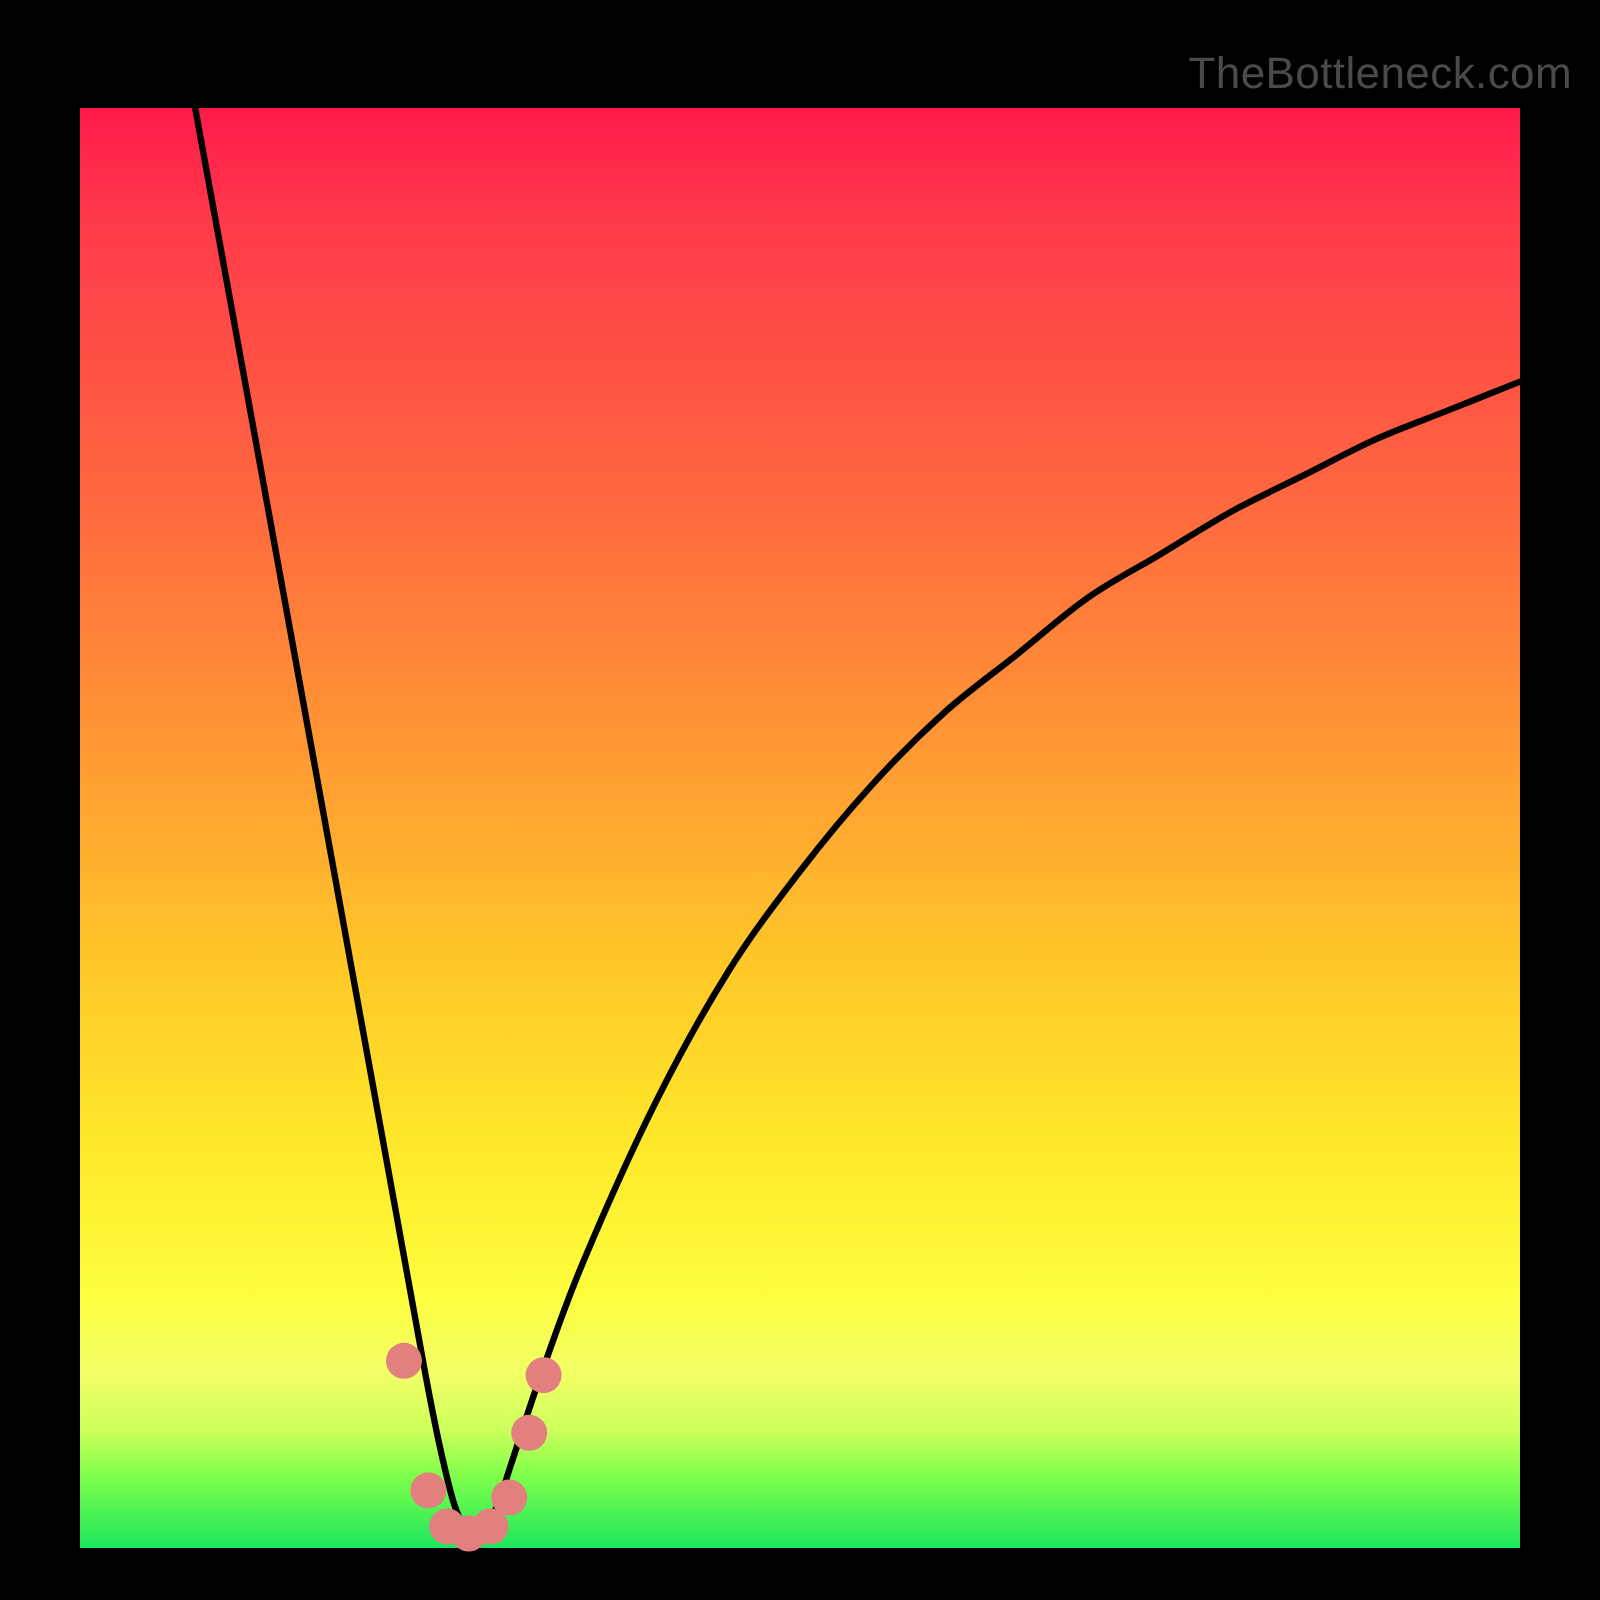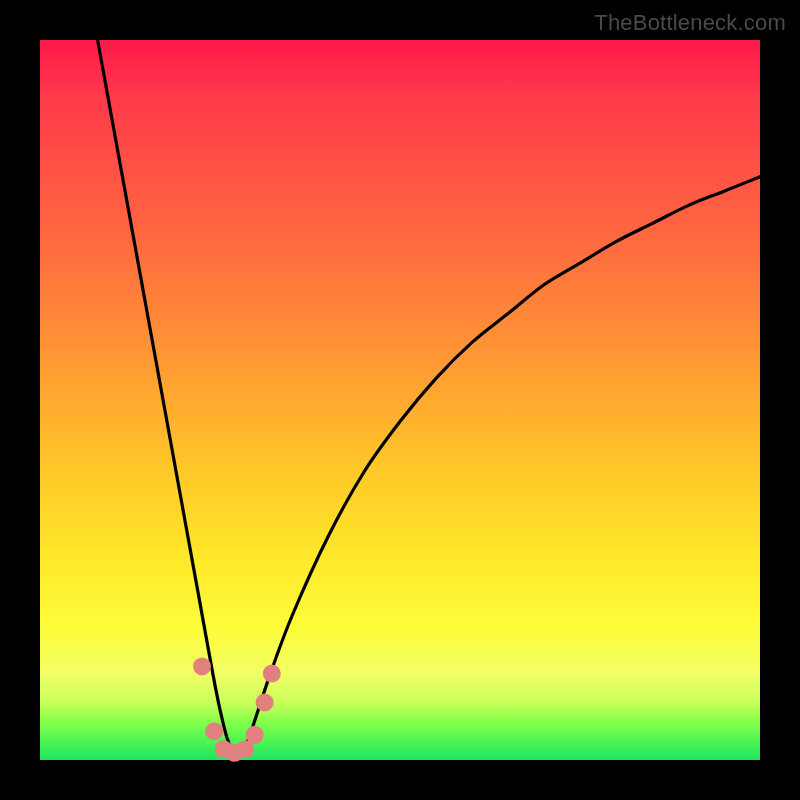--- a/index.html
+++ b/index.html
@@ -7,21 +7,21 @@
     padding: 0;
     width: 800px;
     height: 800px;
     overflow: hidden;
     background: #000;
     font-family: Arial, Helvetica, sans-serif;
   }
   .frame {
     position: absolute;
     left: 0;
-    top: 0;
+    top: 14px;
     width: 800px;
     height: 616px;
     background: #000;
   }
   .plot {
     position: absolute;
     left: 40px;
     top: 40px;
     width: 720px;
     height: 720px;

